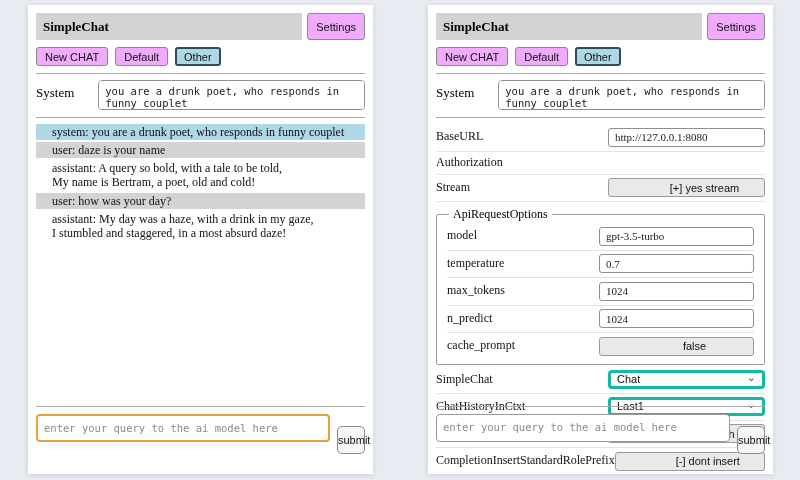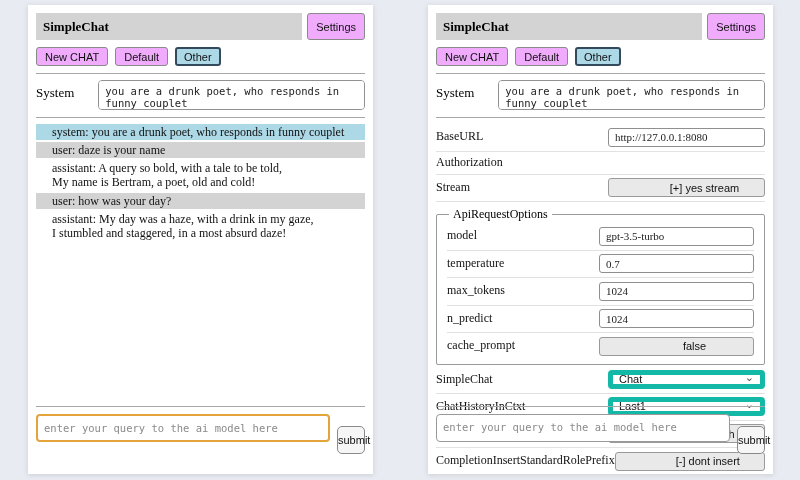--- a/index.html
+++ b/index.html
@@ -114,21 +114,21 @@
     background: #e9e9e9;
     border: 1px solid #9a9a9a;
     border-radius: 3px;
     cursor: pointer;
     color: #111;
     padding-left: 36px;
   }
   .sel {
     width: 100%;
     height: 19px;
-    border: 5px solid #14b8a6;
+    border: 3px solid #14b8a6;
     border-radius: 4px;
     background: #ffffff;
     font-family: "Liberation Sans", sans-serif;
     font-size: 11px;
     display: flex;
     align-items: center;
     justify-content: space-between;
     padding: 0 6px;
     cursor: pointer;
     color: #111;

